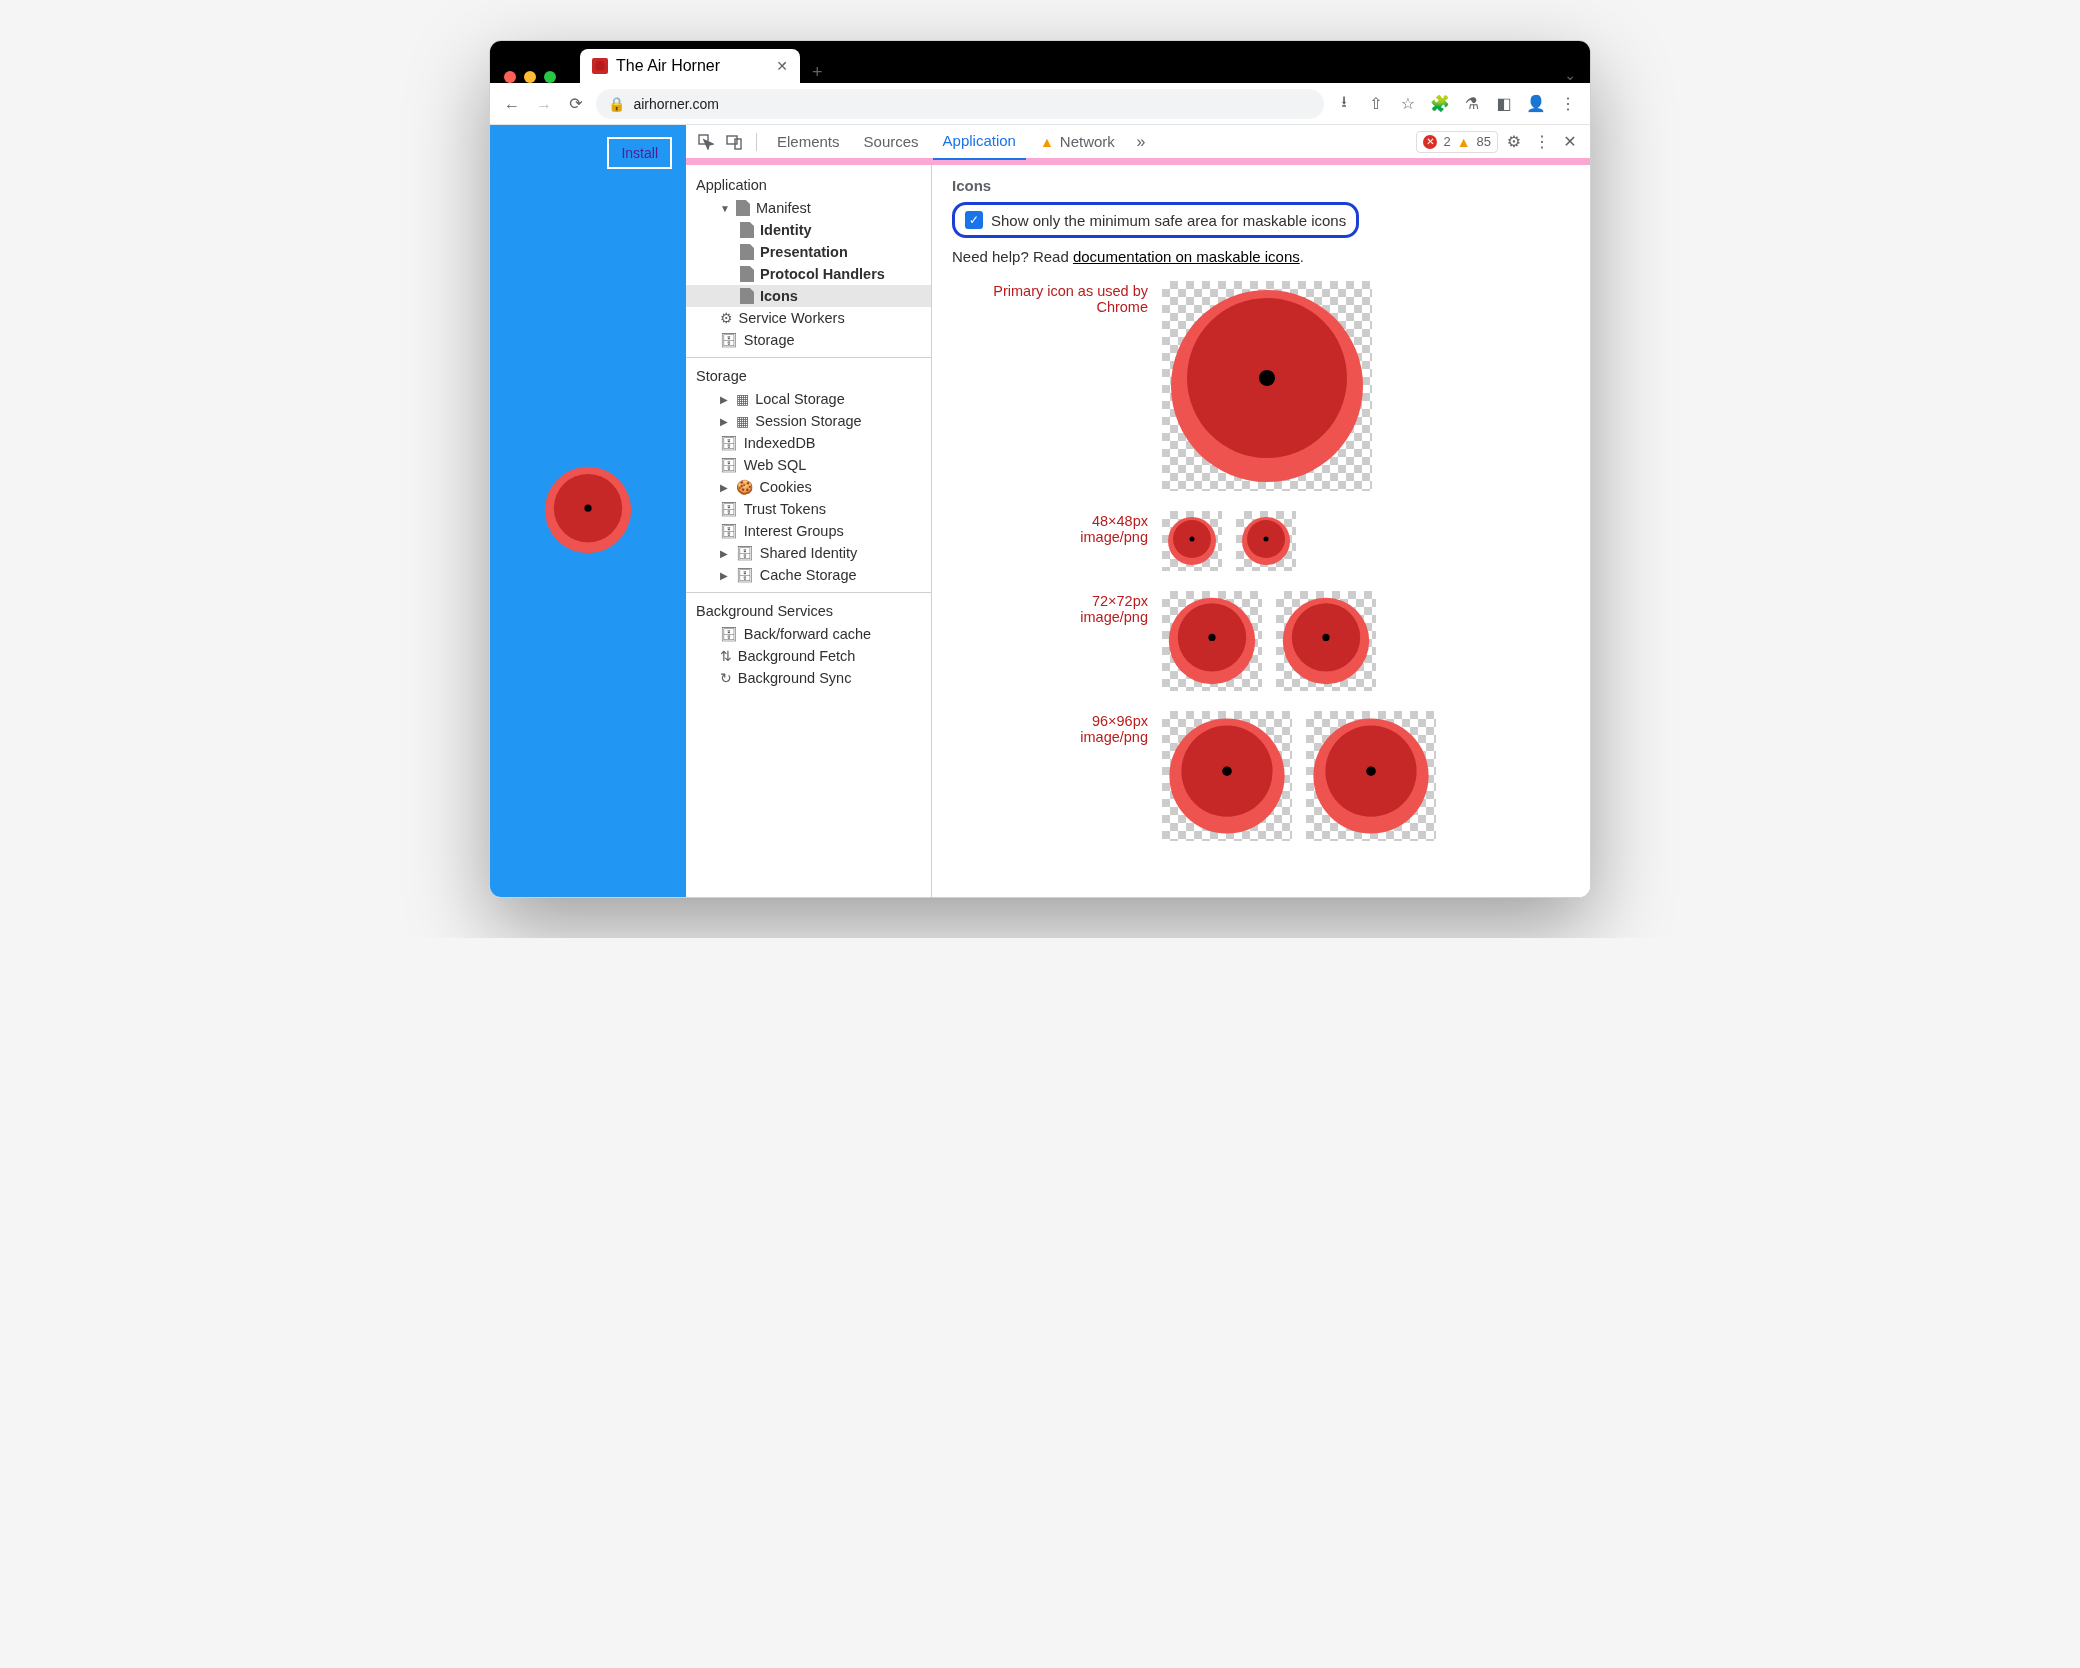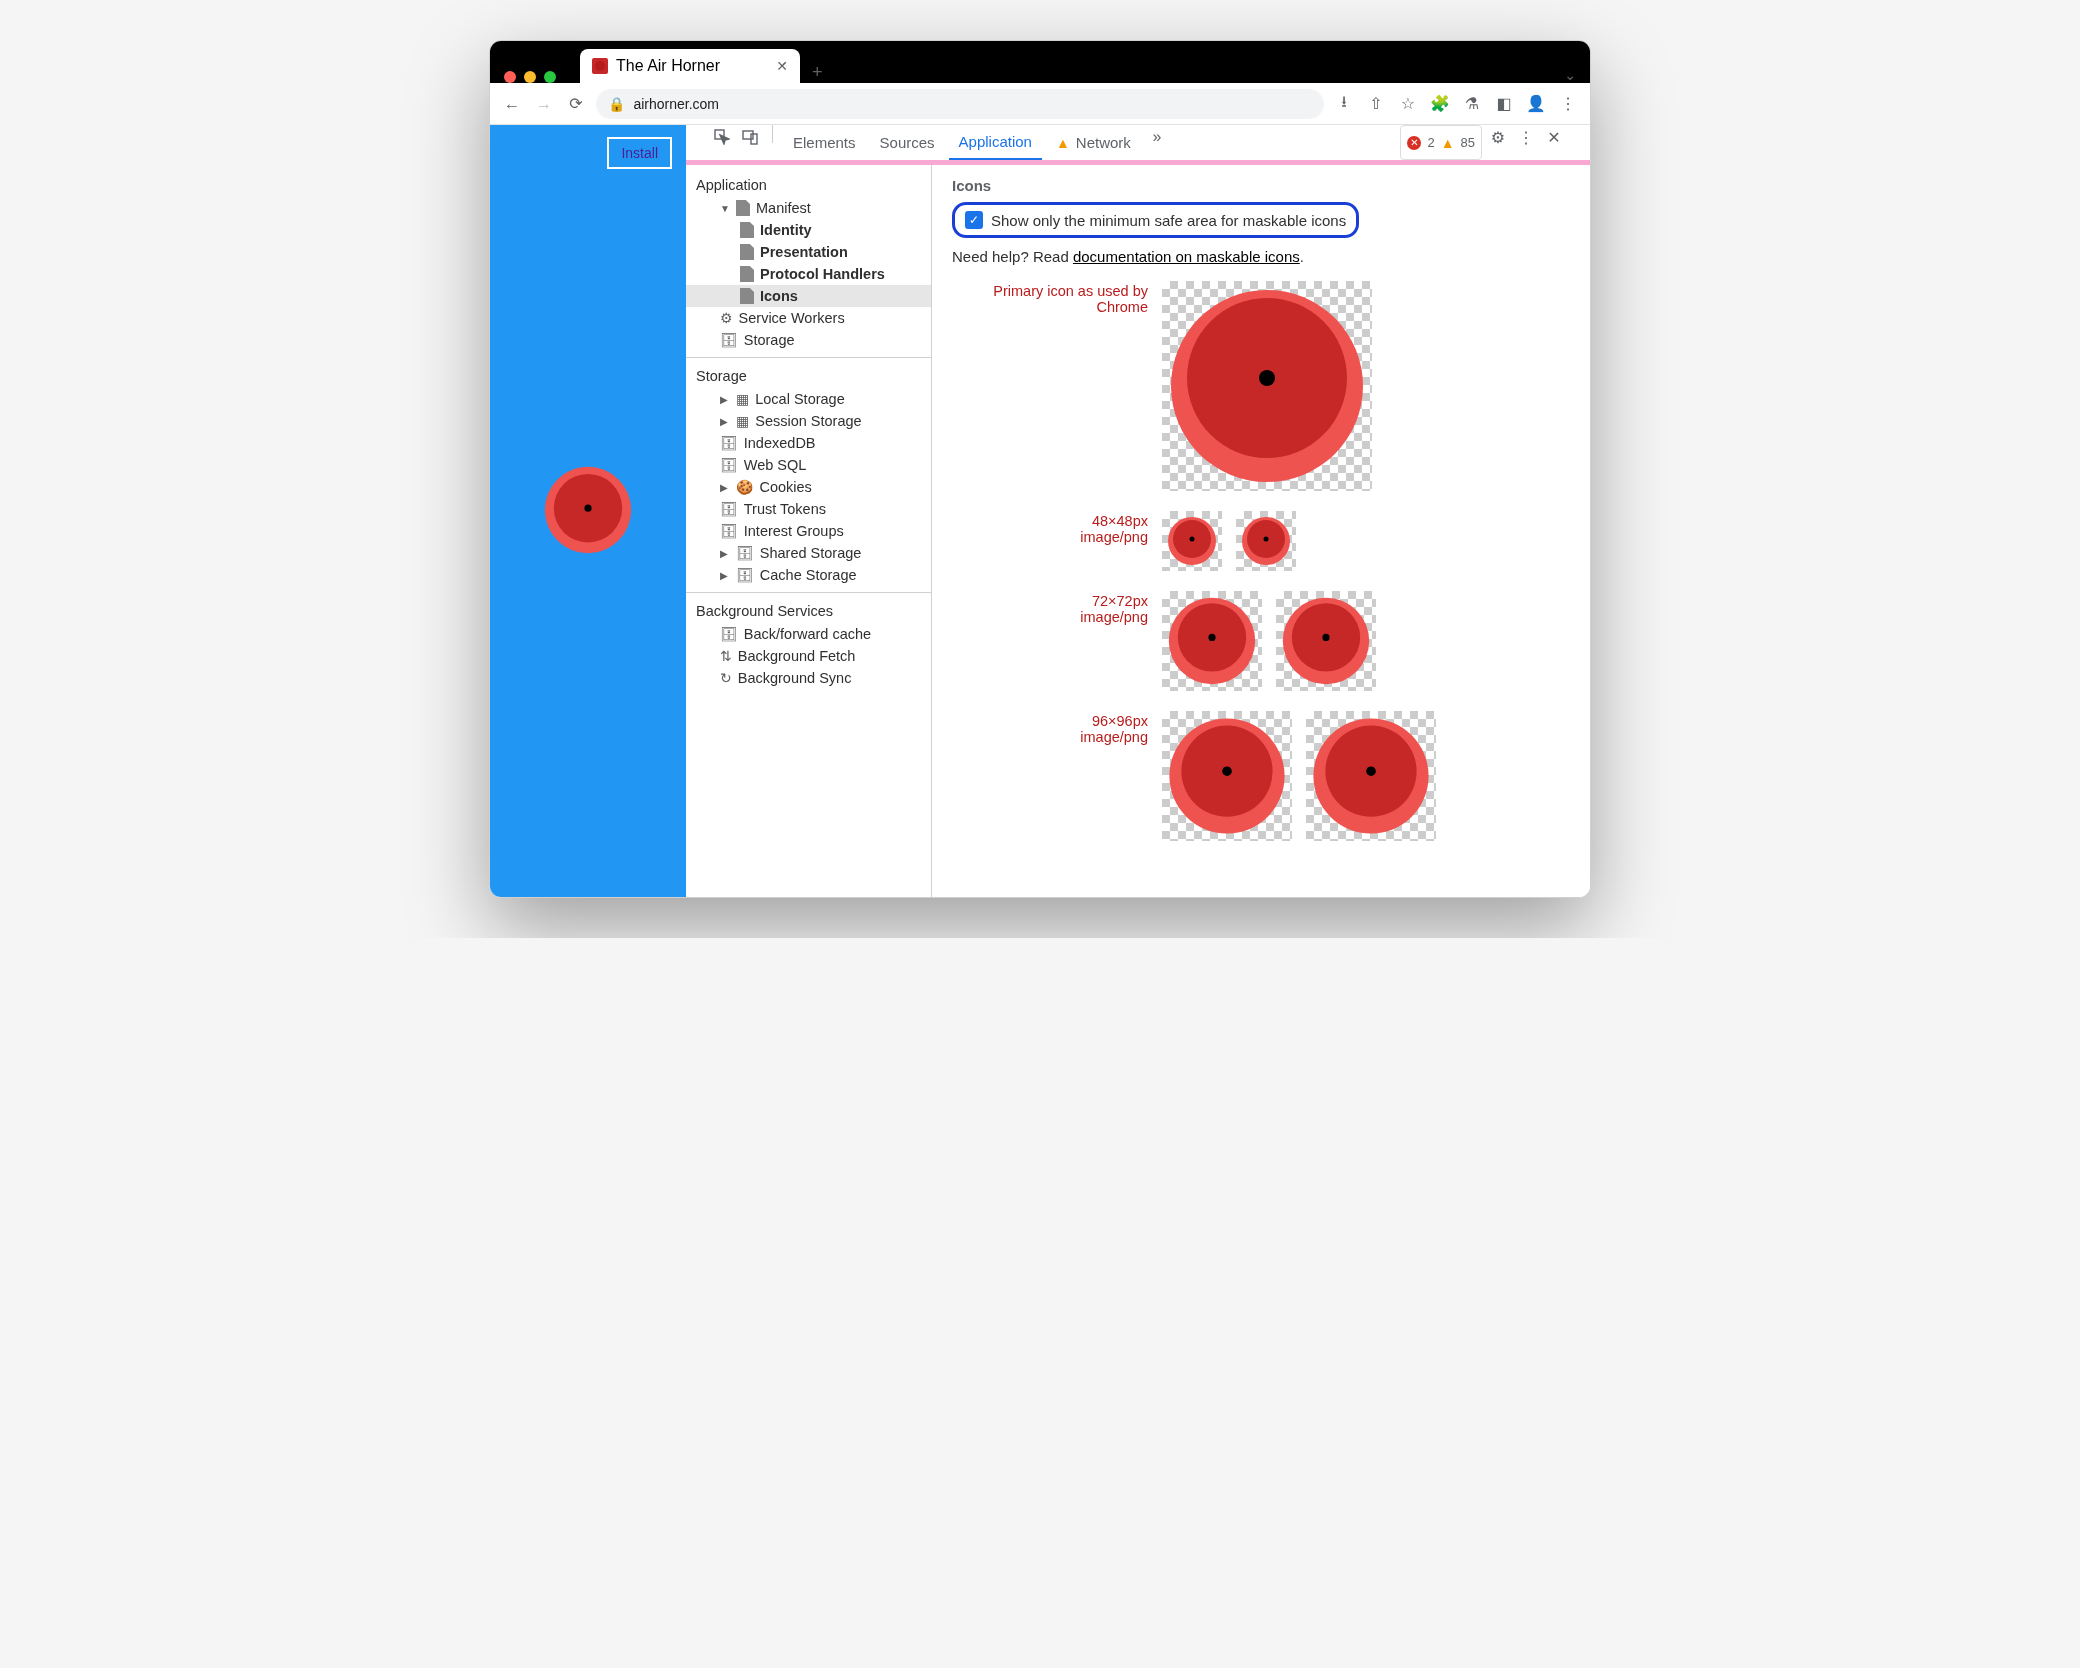--- a/index.html
+++ b/index.html
@@ -93,23 +93,24 @@
   width: 90px; height: 90px;
 }
 .devtools {
   flex: 1;
   display: flex;
   flex-direction: column;
   background: #fff;
 }
 .dt-top {
   height: 40px;
-  border-bottom: 5px solid #f9a8d4;
-  display: flex;
-  padding: 0 24px;
+  border-bottom: 7px solid #f9a8d4;
+  display: flex;
+  align-items: center;
+  padding: 0 8px;
   gap: 4px;
   font-size: 15px;
   color: #5f6368;
 }
 .dt-sep { width:1px; height:18px; background:#ccc; margin:0 6px; }
 .dt-tab { padding: 9px 10px; cursor:pointer; display:flex; align-items:center; gap:6px; }
 .dt-tab.active { color:#1a73e8; border-bottom: 2px solid #1a73e8; }
 .warn-tri { color:#f29900; font-size:14px; }
 .err-circ { width:14px;height:14px;border-radius:50%;background:#d93025;color:#fff;font-size:10px;display:inline-flex;align-items:center;justify-content:center; }
 .counts { margin-left:auto; display:flex; align-items:center; gap:6px; border:1px solid #ddd; border-radius:4px; padding:2px 6px; font-size:13px; }
@@ -347,21 +348,21 @@
               <span class="db-ic">🗄</span>
               <span>Trust Tokens</span>
             </div>
           <div class="tree-item ind1">
               <span class="db-ic">🗄</span>
               <span>Interest Groups</span>
             </div>
           <div class="tree-item ind1">
               <span class="tri">▶</span>
               <span class="db-ic">🗄</span>
-              <span>Shared Storage</span>
+              <span>Shared Identity</span>
             </div>
           <div class="tree-item ind1">
               <span class="tri">▶</span>
               <span class="db-ic">🗄</span>
               <span>Cache Storage</span>
             </div>
           <hr class="sec">
           <div class="section-title">Background Services</div>
           <div class="tree-item ind1">
               <span class="db-ic">🗄</span>

